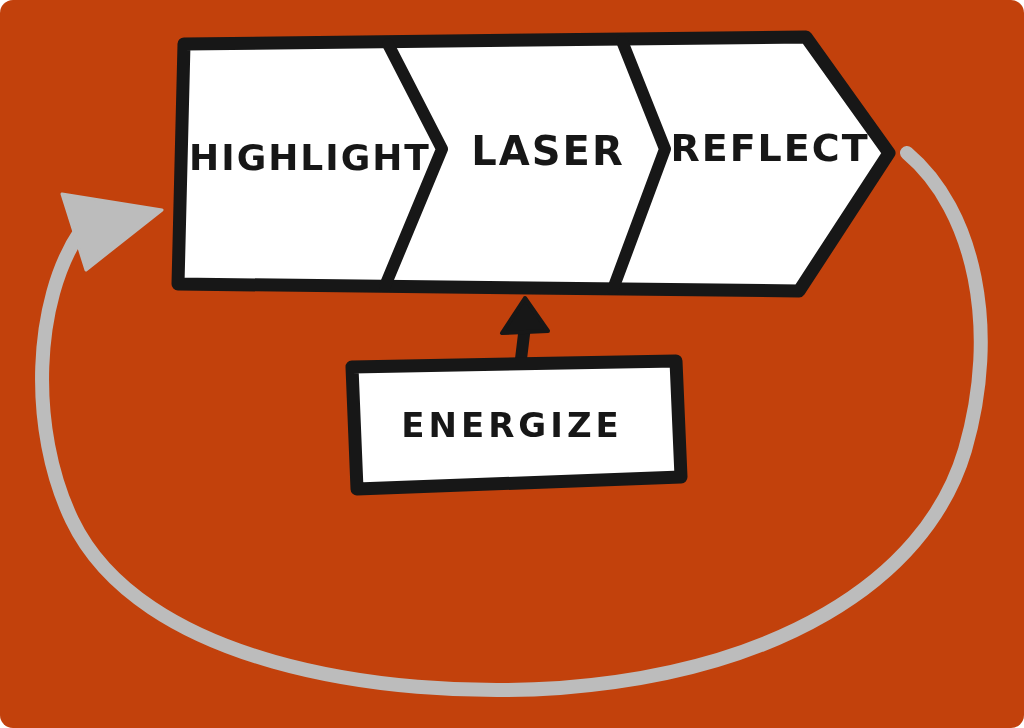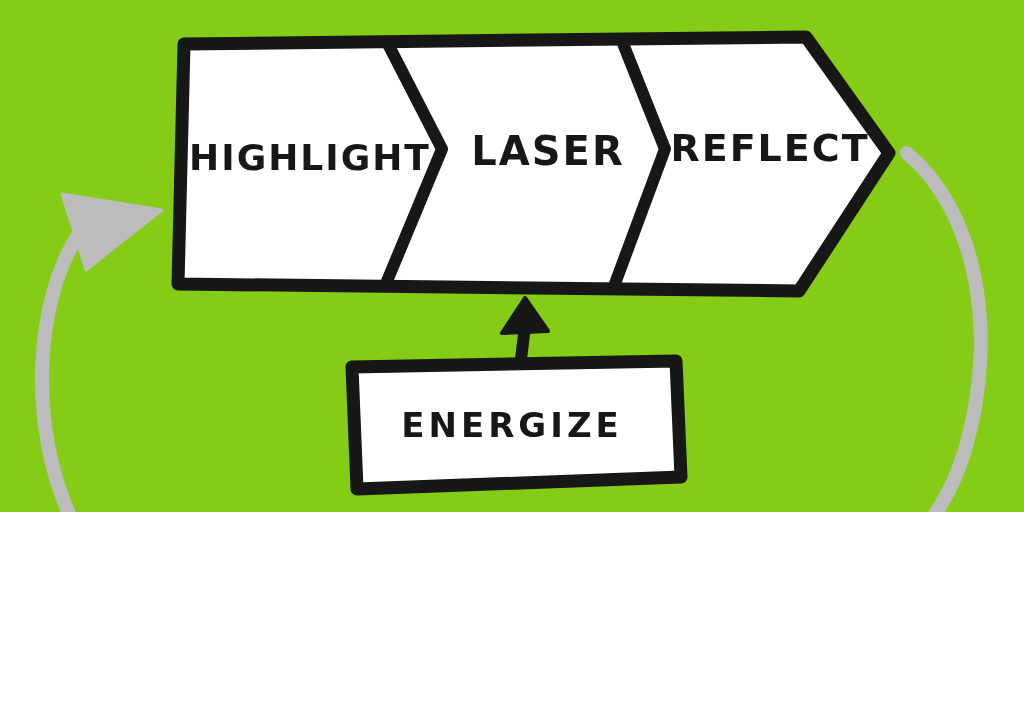--- a/index.html
+++ b/index.html
@@ -3,23 +3,24 @@
 <meta charset="utf-8">
 <style>
   html, body {
     margin: 0;
     padding: 0;
     background: #ffffff;
   }
   .canvas {
     position: relative;
     width: 1024px;
-    height: 512px;
-    background: #84cc16;
+    height: 728px;
+    background: #c2410c;
     overflow: hidden;
+    border-radius: 13px;
   }
   .canvas svg {
     position: absolute;
     top: 0;
     left: 0;
     display: block;
   }
   .ink-stroke {
     fill: #ffffff;
     stroke: #171717;

